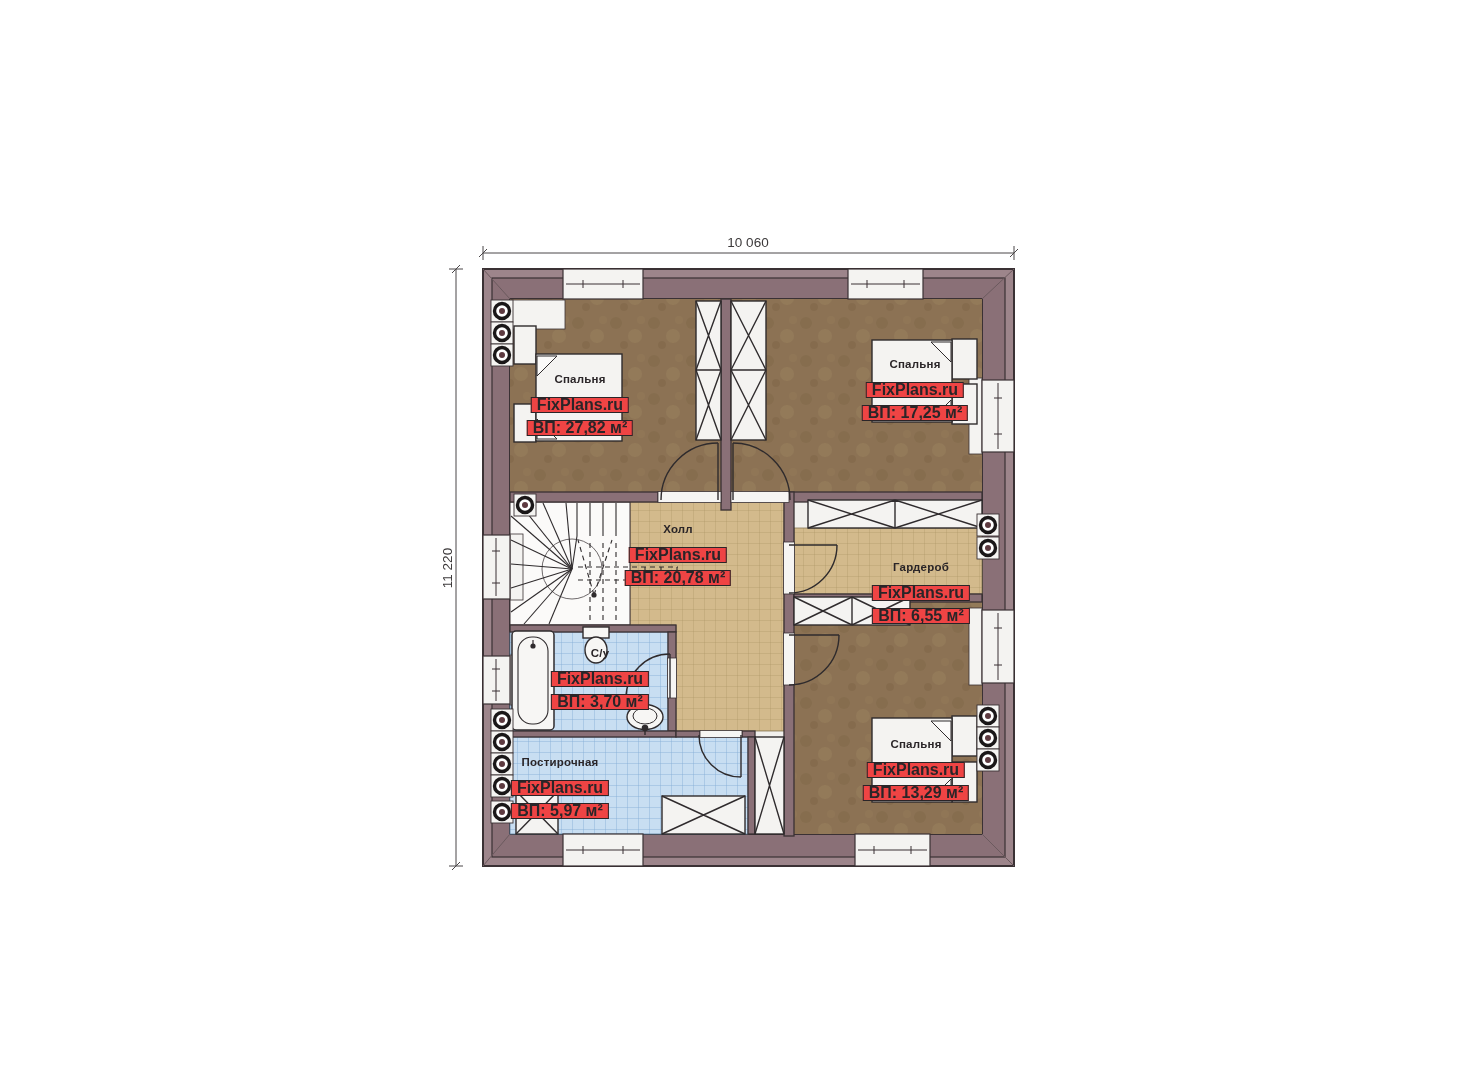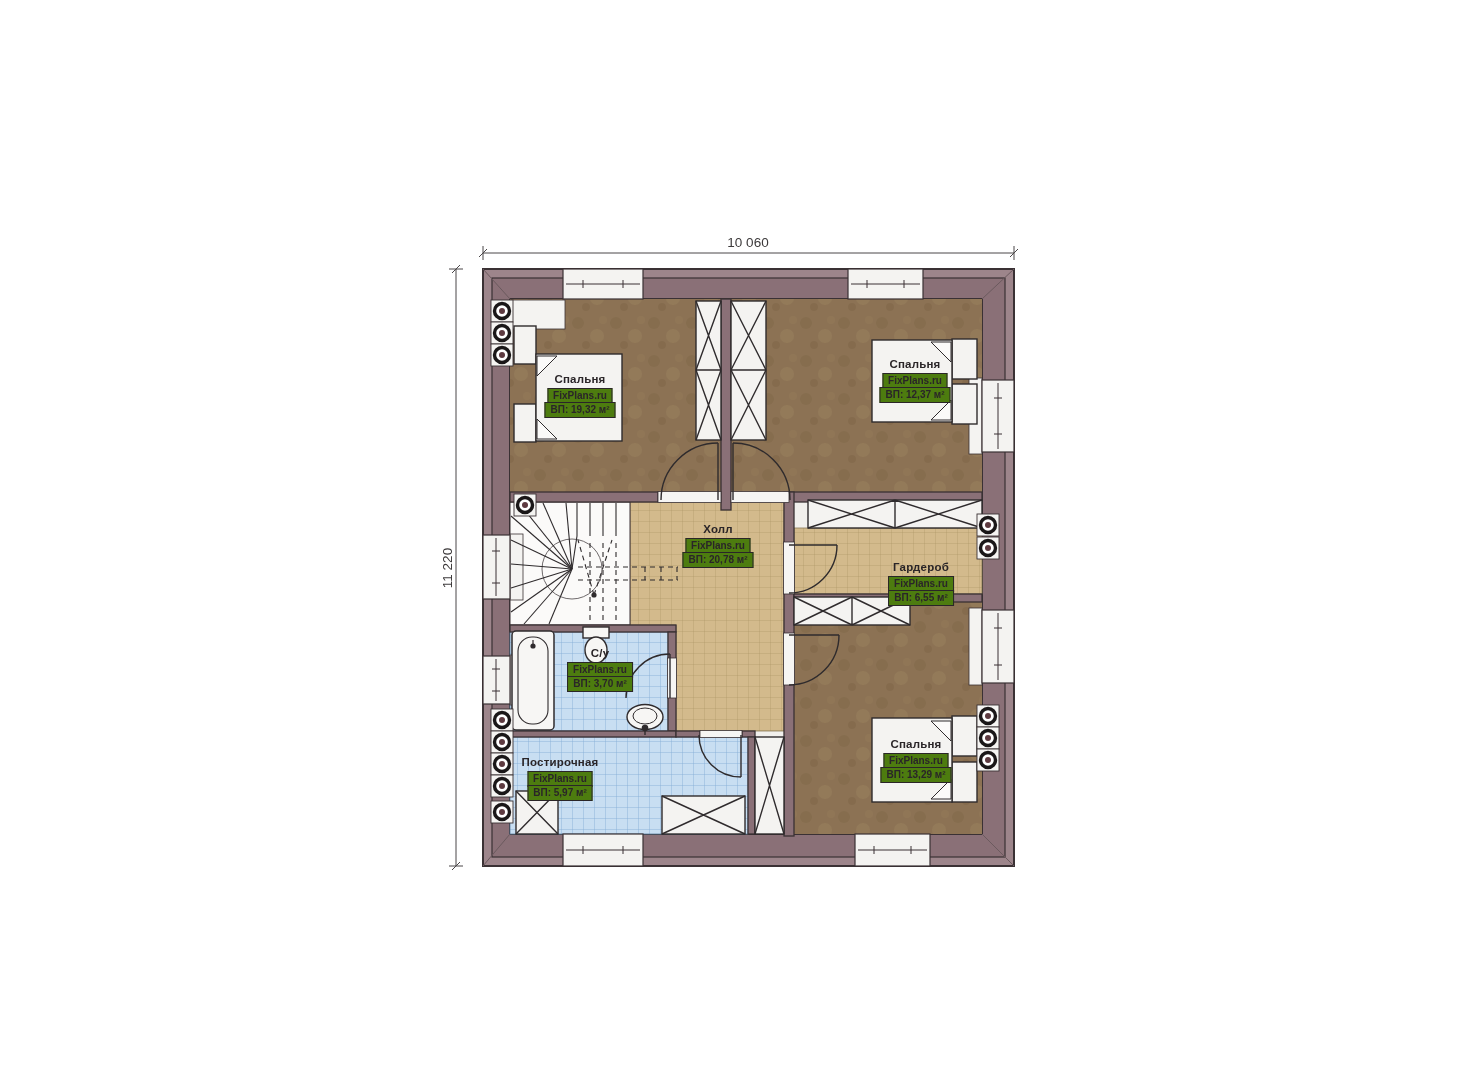--- a/index.html
+++ b/index.html
@@ -1,24 +1,24 @@
 <!DOCTYPE html>
 <html><head>
 <meta charset="utf-8">
 <style>
   html,body{margin:0;padding:0;background:#ffffff;}
   .stage{position:relative;width:1473px;height:1080px;background:#ffffff;overflow:hidden;
          font-family:"Liberation Sans", sans-serif;margin-top:48px;}
   .stage svg{position:absolute;left:0;top:0;}
   .labels{position:absolute;left:0;top:0;width:100%;height:100%;}
   .room-label{position:absolute;transform:translateX(-50%);display:flex;flex-direction:column;
-              align-items:center;}
+              align-items:center;gap:9px;}
   .room-name{font-size:11.5px;font-weight:bold;color:#2a2528;letter-spacing:.2px;
              margin-bottom:3px;white-space:nowrap;}
-  .tag{font-size:10px;font-weight:bold;color:#2a2528;background:#4d7c0f;
+  .tag{font-size:16px;font-weight:bold;color:#2a2528;background:#ef4444;
        border:1.6px solid #2a2528;padding:0 5px;line-height:14px;white-space:nowrap;}
   .tag + .tag{margin-top:-1.6px;}
   .dim{position:absolute;font-size:13.5px;color:#3d3a3b;white-space:nowrap;}
   .dim-top{transform:translateX(-50%);}
   .dim-left{transform:translate(-50%,-50%) rotate(-90deg);}
 </style>
 </head>
 <body>
 
 <div class="stage">
@@ -358,30 +358,30 @@
 </svg>
 
 <div class="labels">
 
   <div class="dim dim-top" style="left:748px;top:187px;">10 060</div>
   <div class="dim dim-left" style="left:447px;top:520px;">11 220</div>
 
   <div class="room-label" style="left:580px;top:325px;">
     <div class="room-name">Спальня</div>
     <div class="tag">FixPlans.ru</div>
-    <div class="tag">ВП: 19,32 м²</div>
+    <div class="tag">ВП: 27,82 м²</div>
   </div>
 
   <div class="room-label" style="left:915px;top:310px;">
     <div class="room-name">Спальня</div>
     <div class="tag">FixPlans.ru</div>
-    <div class="tag">ВП: 12,37 м²</div>
-  </div>
-
-  <div class="room-label" style="left:718px;top:475px;text-align:right;">
+    <div class="tag">ВП: 17,25 м²</div>
+  </div>
+
+  <div class="room-label" style="left:678px;top:475px;text-align:right;">
     <div class="room-name">Холл</div>
     <div class="tag">FixPlans.ru</div>
     <div class="tag">ВП: 20,78 м²</div>
   </div>
 
   <div class="room-label" style="left:921px;top:513px;">
     <div class="room-name">Гардероб</div>
     <div class="tag">FixPlans.ru</div>
     <div class="tag">ВП: 6,55 м²</div>
   </div>

